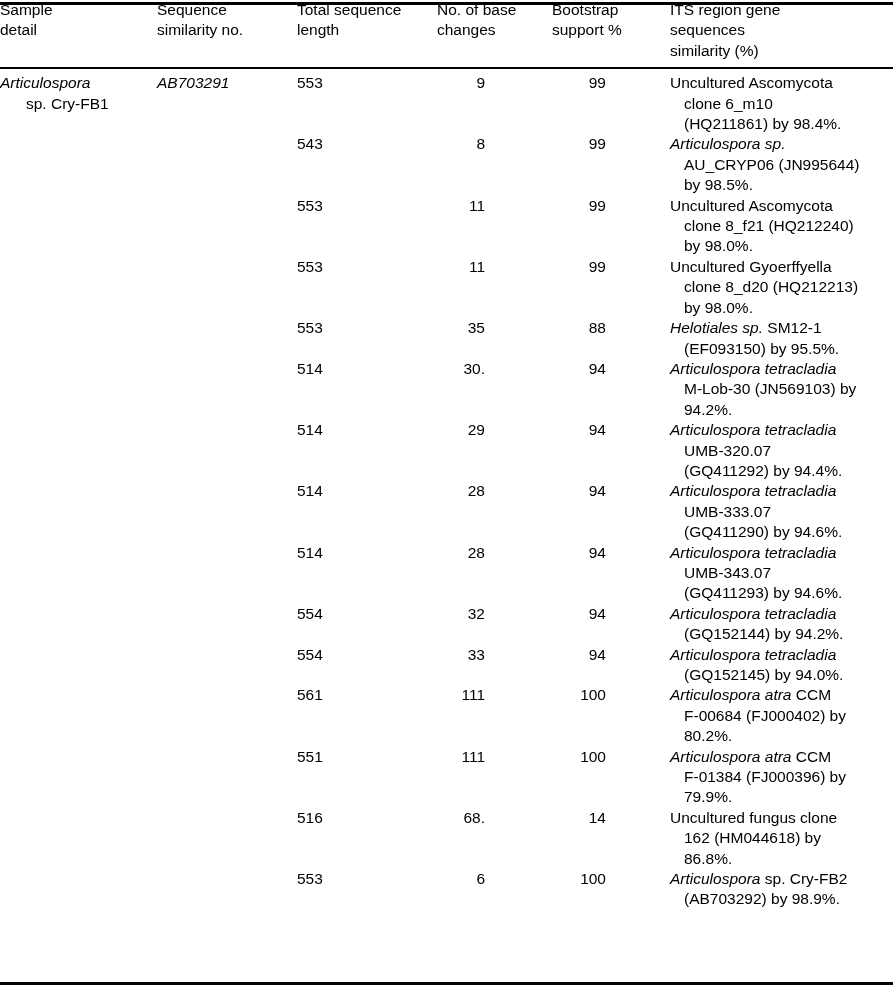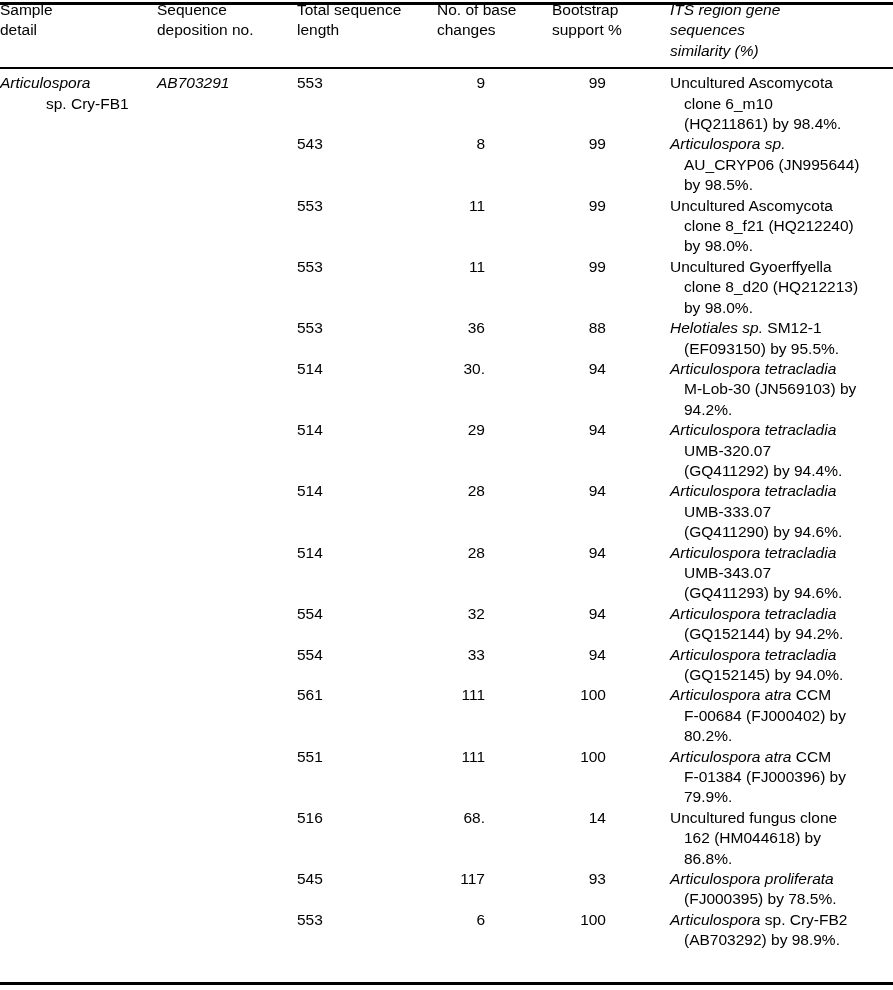--- a/index.html
+++ b/index.html
@@ -68,35 +68,34 @@
 
   thead th {
     padding-top: 6px;
     padding-bottom: 6px;
   }
   th.h-sample  { padding-left: 3px; }
   th.h-dep     { padding-left: 6px; }
   th.h-len     { padding-left: 10px; }
   th.h-chg     { padding-left: 8px; }
   th.h-boot    { padding-left: 10px; }
-  th.h-its     { padding-left: 9px; padding-top: 0px; font-style: italic; }
+  th.h-its     { padding-left: 9px; padding-top: 0px; }
 
   tbody tr td { padding-top: 8px; padding-bottom: 0px; }
   tbody tr:first-child td { padding-top: 12px; }
 
   td.c-sample {
     padding-left: 3px;
     font-weight: bold;
     font-style: italic;
   }
   td.c-sample .hang {
     display: block;
     padding-left: 26px;
     font-style: normal;
-    margin-left: 20px;
   }
   td.c-dep {
     padding-left: 6px;
     font-weight: bold;
     font-style: italic;
   }
   td.c-len {
     padding-left: 10px;
     text-align: left;
   }
@@ -150,21 +149,21 @@
         <col class="c-its">
     </colgroup>
     <thead>
       <tr>
         <th class="h-sample">
           <span>Sample</span><br>
           <span>detail</span>
         </th>
         <th class="h-dep">
           <span>Sequence</span><br>
-          <span>deposition no.</span>
+          <span>similarity no.</span>
         </th>
         <th class="h-len">
           <span>Total sequence</span><br>
           <span>length</span>
         </th>
         <th class="h-chg">
           <span>No. of base</span><br>
           <span>changes</span>
         </th>
         <th class="h-boot">
@@ -224,21 +223,21 @@
           <td class="c-its">
             <span class="ln"><span>Uncultured Gyoerffyella</span></span>
             <span class="ln ind"><span>clone 8_d20 (HQ212213)</span></span>
             <span class="ln ind"><span>by 98.0%.</span></span>
           </td>
         </tr>
         <tr>
           <td class="c-sample"></td>
           <td class="c-dep"></td>
           <td class="c-len">553</td>
-          <td class="c-chg"><span class="num">36</span></td>
+          <td class="c-chg"><span class="num">35</span></td>
           <td class="c-boot"><span class="num">88</span></td>
           <td class="c-its">
             <span class="ln"><span class="it">Helotiales sp.</span><span> SM12-1</span></span>
             <span class="ln ind"><span>(EF093150) by 95.5%.</span></span>
           </td>
         </tr>
         <tr>
           <td class="c-sample"></td>
           <td class="c-dep"></td>
           <td class="c-len">514</td>
@@ -340,31 +339,20 @@
           <td class="c-boot"><span class="num">14</span></td>
           <td class="c-its">
             <span class="ln"><span>Uncultured fungus clone</span></span>
             <span class="ln ind"><span>162 (HM044618) by</span></span>
             <span class="ln ind"><span>86.8%.</span></span>
           </td>
         </tr>
         <tr>
           <td class="c-sample"></td>
           <td class="c-dep"></td>
-          <td class="c-len">545</td>
-          <td class="c-chg"><span class="num">117</span></td>
-          <td class="c-boot"><span class="num">93</span></td>
-          <td class="c-its">
-            <span class="ln"><span class="it">Articulospora proliferata</span></span>
-            <span class="ln ind"><span>(FJ000395) by 78.5%.</span></span>
-          </td>
-        </tr>
-        <tr>
-          <td class="c-sample"></td>
-          <td class="c-dep"></td>
           <td class="c-len">553</td>
           <td class="c-chg"><span class="num">6</span></td>
           <td class="c-boot"><span class="num">100</span></td>
           <td class="c-its">
             <span class="ln"><span class="it">Articulospora</span><span> sp. Cry-FB2</span></span>
             <span class="ln ind"><span>(AB703292) by 98.9%.</span></span>
           </td>
         </tr>
       </tbody>
   </table>

